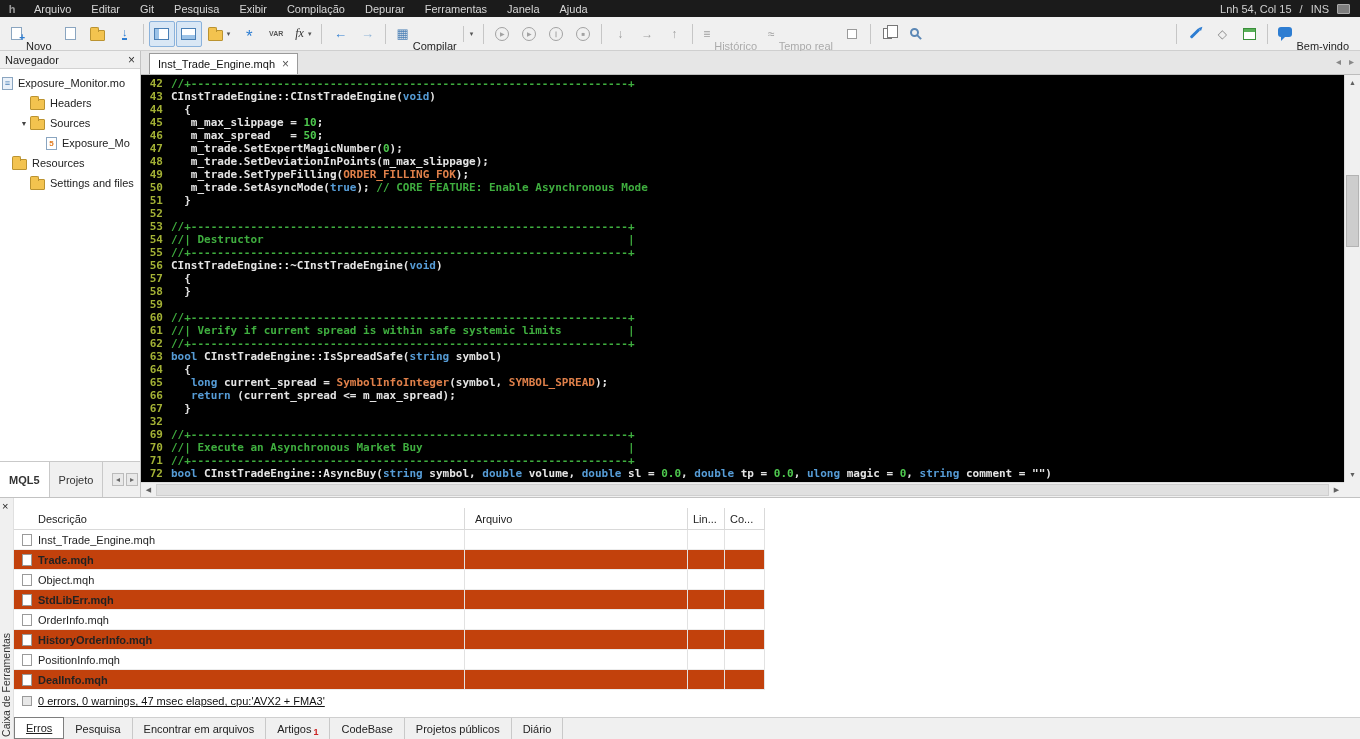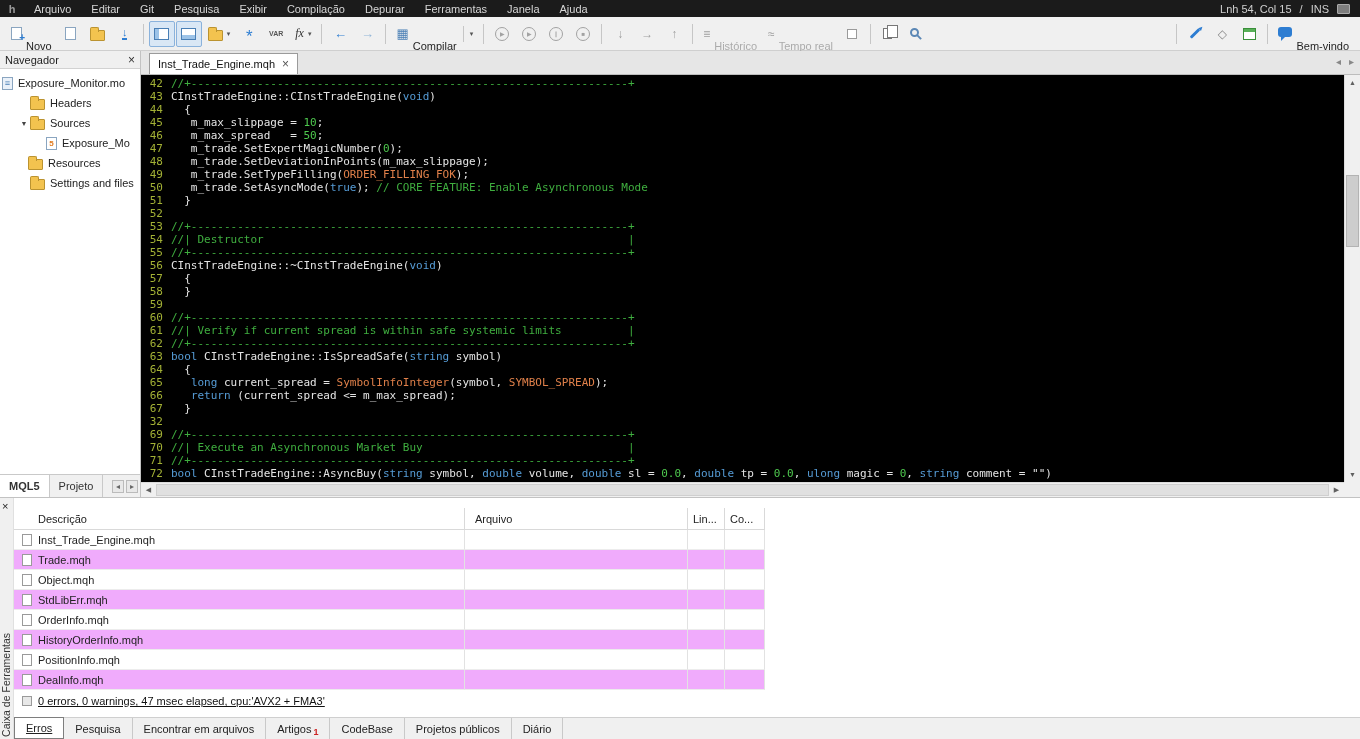--- a/index.html
+++ b/index.html
@@ -75,39 +75,39 @@
                 align-items:center; padding:0 5px; }
   .nav-title { flex:1; color:#222; }
   .close-x { color:#333; font-size:12px; line-height:10px; cursor:default; }
   .nav-tree { padding-top:4px; }
   .tree-row { display:flex; align-items:center; height:20px; white-space:nowrap; overflow:hidden; cursor:default; }
   .tree-arrow { width:12px; font-size:7px; color:#444; flex:none; text-align:center; }
   .tree-ic { margin-right:5px; flex:none; display:inline-flex; align-items:center; justify-content:center; }
   .icp.mq5 { font-weight:bold; font-size:8px; color:#e07b20; font-family:"Liberation Sans",sans-serif; }
   .icp.proj { color:#4a7fb5; font-size:9px; background:#eaf1f9; }
   .tree-label { overflow:hidden; white-space:nowrap; }
-  .nav-tabs { position:absolute; bottom:0; left:0; right:0; height:23px; background:#f0f0f0;
+  .nav-tabs { position:absolute; bottom:0; left:0; right:0; height:36px; background:#f0f0f0;
               border-top:1px solid #c9c9c9; display:flex; align-items:stretch; overflow:hidden;justify-content:flex-end; }
   .ntab { padding:0 9px; display:flex; align-items:center; border-right:1px solid #c9c9c9; color:#333; white-space:nowrap; }
   .ntab.active { background:#fff; font-weight:bold; }
   .nav-tab-arrows { margin-left:auto; display:flex; align-items:center; padding-right:2px; gap:2px; }
   .nav-tab-arrows span { font-size:8px; color:#666; border:1px solid #bbb; background:#e8e8e8; width:12px; height:13px;
                          display:flex; align-items:center; justify-content:center; }
 
   
   .editor-region { position:absolute; top:51px; left:141px; right:0; height:446px; background:#fff; }
   .tabbar { position:absolute; top:0; left:0; right:0; height:24px; background:#e6e6e6;
             border-bottom:1px solid #bdbdbd; display:flex; align-items:flex-end; padding-left:8px; }
   .etab { height:21px; background:#fff; border:1px solid #9b9b9b; border-bottom:none; display:flex;
           align-items:center; gap:7px; padding:0 8px; font-size:11px; color:#111; }
   .etab .close-x { color:#555; }
   .tabbar-arrows { position:absolute; right:6px; top:5px; display:flex; gap:8px; color:#888; font-size:10px; }
   .editor { position:absolute; top:24px; left:0; right:16px; bottom:15px; background:#000; overflow:hidden;
             font-family:"DejaVu Sans Mono","Liberation Mono",monospace; font-size:11px; line-height:13px;
-            padding:2px 0 10px 2px; cursor:text; }
+            padding:2px 0 10px 2px; cursor:text;font-weight:bold; }
   .code-line { display:flex; }
   .ln { width:20px; flex:none; text-align:right; margin-right:8px; color:var(--line-number); }
   .lt { white-space:pre; }
   .cm { color:var(--code-comment); }
   .kw { color:var(--code-keyword);text-align:center; }
   .fn { color:var(--code-builtin); }
   .nm { color:var(--code-number); }
   .pl { color:#e4e4e4; }
   .vscroll { position:absolute; top:24px; right:0; width:16px; bottom:15px; background:#f0f0f0; border-left:1px solid #dcdcdc; }
   .vscroll .sb-arrow { position:absolute; left:0; right:0; height:15px; display:flex; align-items:center;
@@ -132,21 +132,21 @@
   .gh-cell { border-right:1px solid #d9d9d9; border-bottom:1px solid #d9d9d9; display:flex; align-items:center;
              color:#222; overflow:hidden; white-space:nowrap; }
   .col0 { width:451px; padding-left:24px; flex:none; }
   .col1 { width:223px; padding-left:10px; flex:none; }
   .col2 { width:37px; padding-left:5px; flex:none; }
   .col3 { width:40px; padding-left:5px; flex:none; }
   .grow { display:flex; height:20px; }
   .gcell { border-right:1px solid #e2e2e2; border-bottom:1px solid #ececec; display:flex; align-items:center;
            overflow:hidden; white-space:nowrap; }
   .grow .col0 { padding-left:8px; gap:6px; }
-  .grow.alt .gcell { background:#f0abfc; }
+  .grow.alt .gcell { background:#c2410c;font-weight:bold; }
   .rowdoc { width:10px; height:12px; border:1px solid #9a9a9a; background:#fff; flex:none; }
   .status-row { display:flex; align-items:center; gap:6px; height:22px; padding-left:8px; color:#111;text-decoration:underline; }
   .status-ic { width:10px; height:10px; border:1px solid #9a9a9a; background:#e8e8e8; flex:none; }
   .tb-tabs { position:absolute; bottom:0; left:14px; right:0; height:22px; background:#f0f0f0;
              border-top:1px solid #cfcfcf; display:flex; align-items:stretch; }
   .ttab { display:flex; align-items:center; padding:0 11px; border-right:1px solid #c9c9c9; color:#222; position:relative; }
   .ttab.active { background:#fff; border:1px solid #7e7e7e; margin:-1px 0 0 0; }
   .ttab.active .ttab-label { text-decoration:underline; }
   .ttab-badge { color:var(--error-badge); font-size:9px; margin-left:2px; position:relative; top:3px; font-weight:bold; }
 </style>
@@ -305,21 +305,21 @@
         <div class="tree-row" style="padding-left: 18px;">
           <span class="tree-arrow">▼</span>
           <span class="tree-ic icf"></span>
           <span class="tree-label">Sources</span>
         </div>
         <div class="tree-row" style="padding-left: 34px;">
           <span class="tree-arrow"></span>
           <span class="tree-ic icp mq5">5</span>
           <span class="tree-label">Exposure_Mo</span>
         </div>
-        <div class="tree-row" style="padding-left: 0; margin-left: 16px;">
+        <div class="tree-row" style="padding-left: 0;">
           <span class="tree-arrow"></span>
           <span class="tree-ic icf"></span>
           <span class="tree-label">Resources</span>
         </div>
         <div class="tree-row" style="padding-left: 18px;">
           <span class="tree-arrow"></span>
           <span class="tree-ic icf"></span>
           <span class="tree-label">Settings and files</span>
         </div>
       </div>

